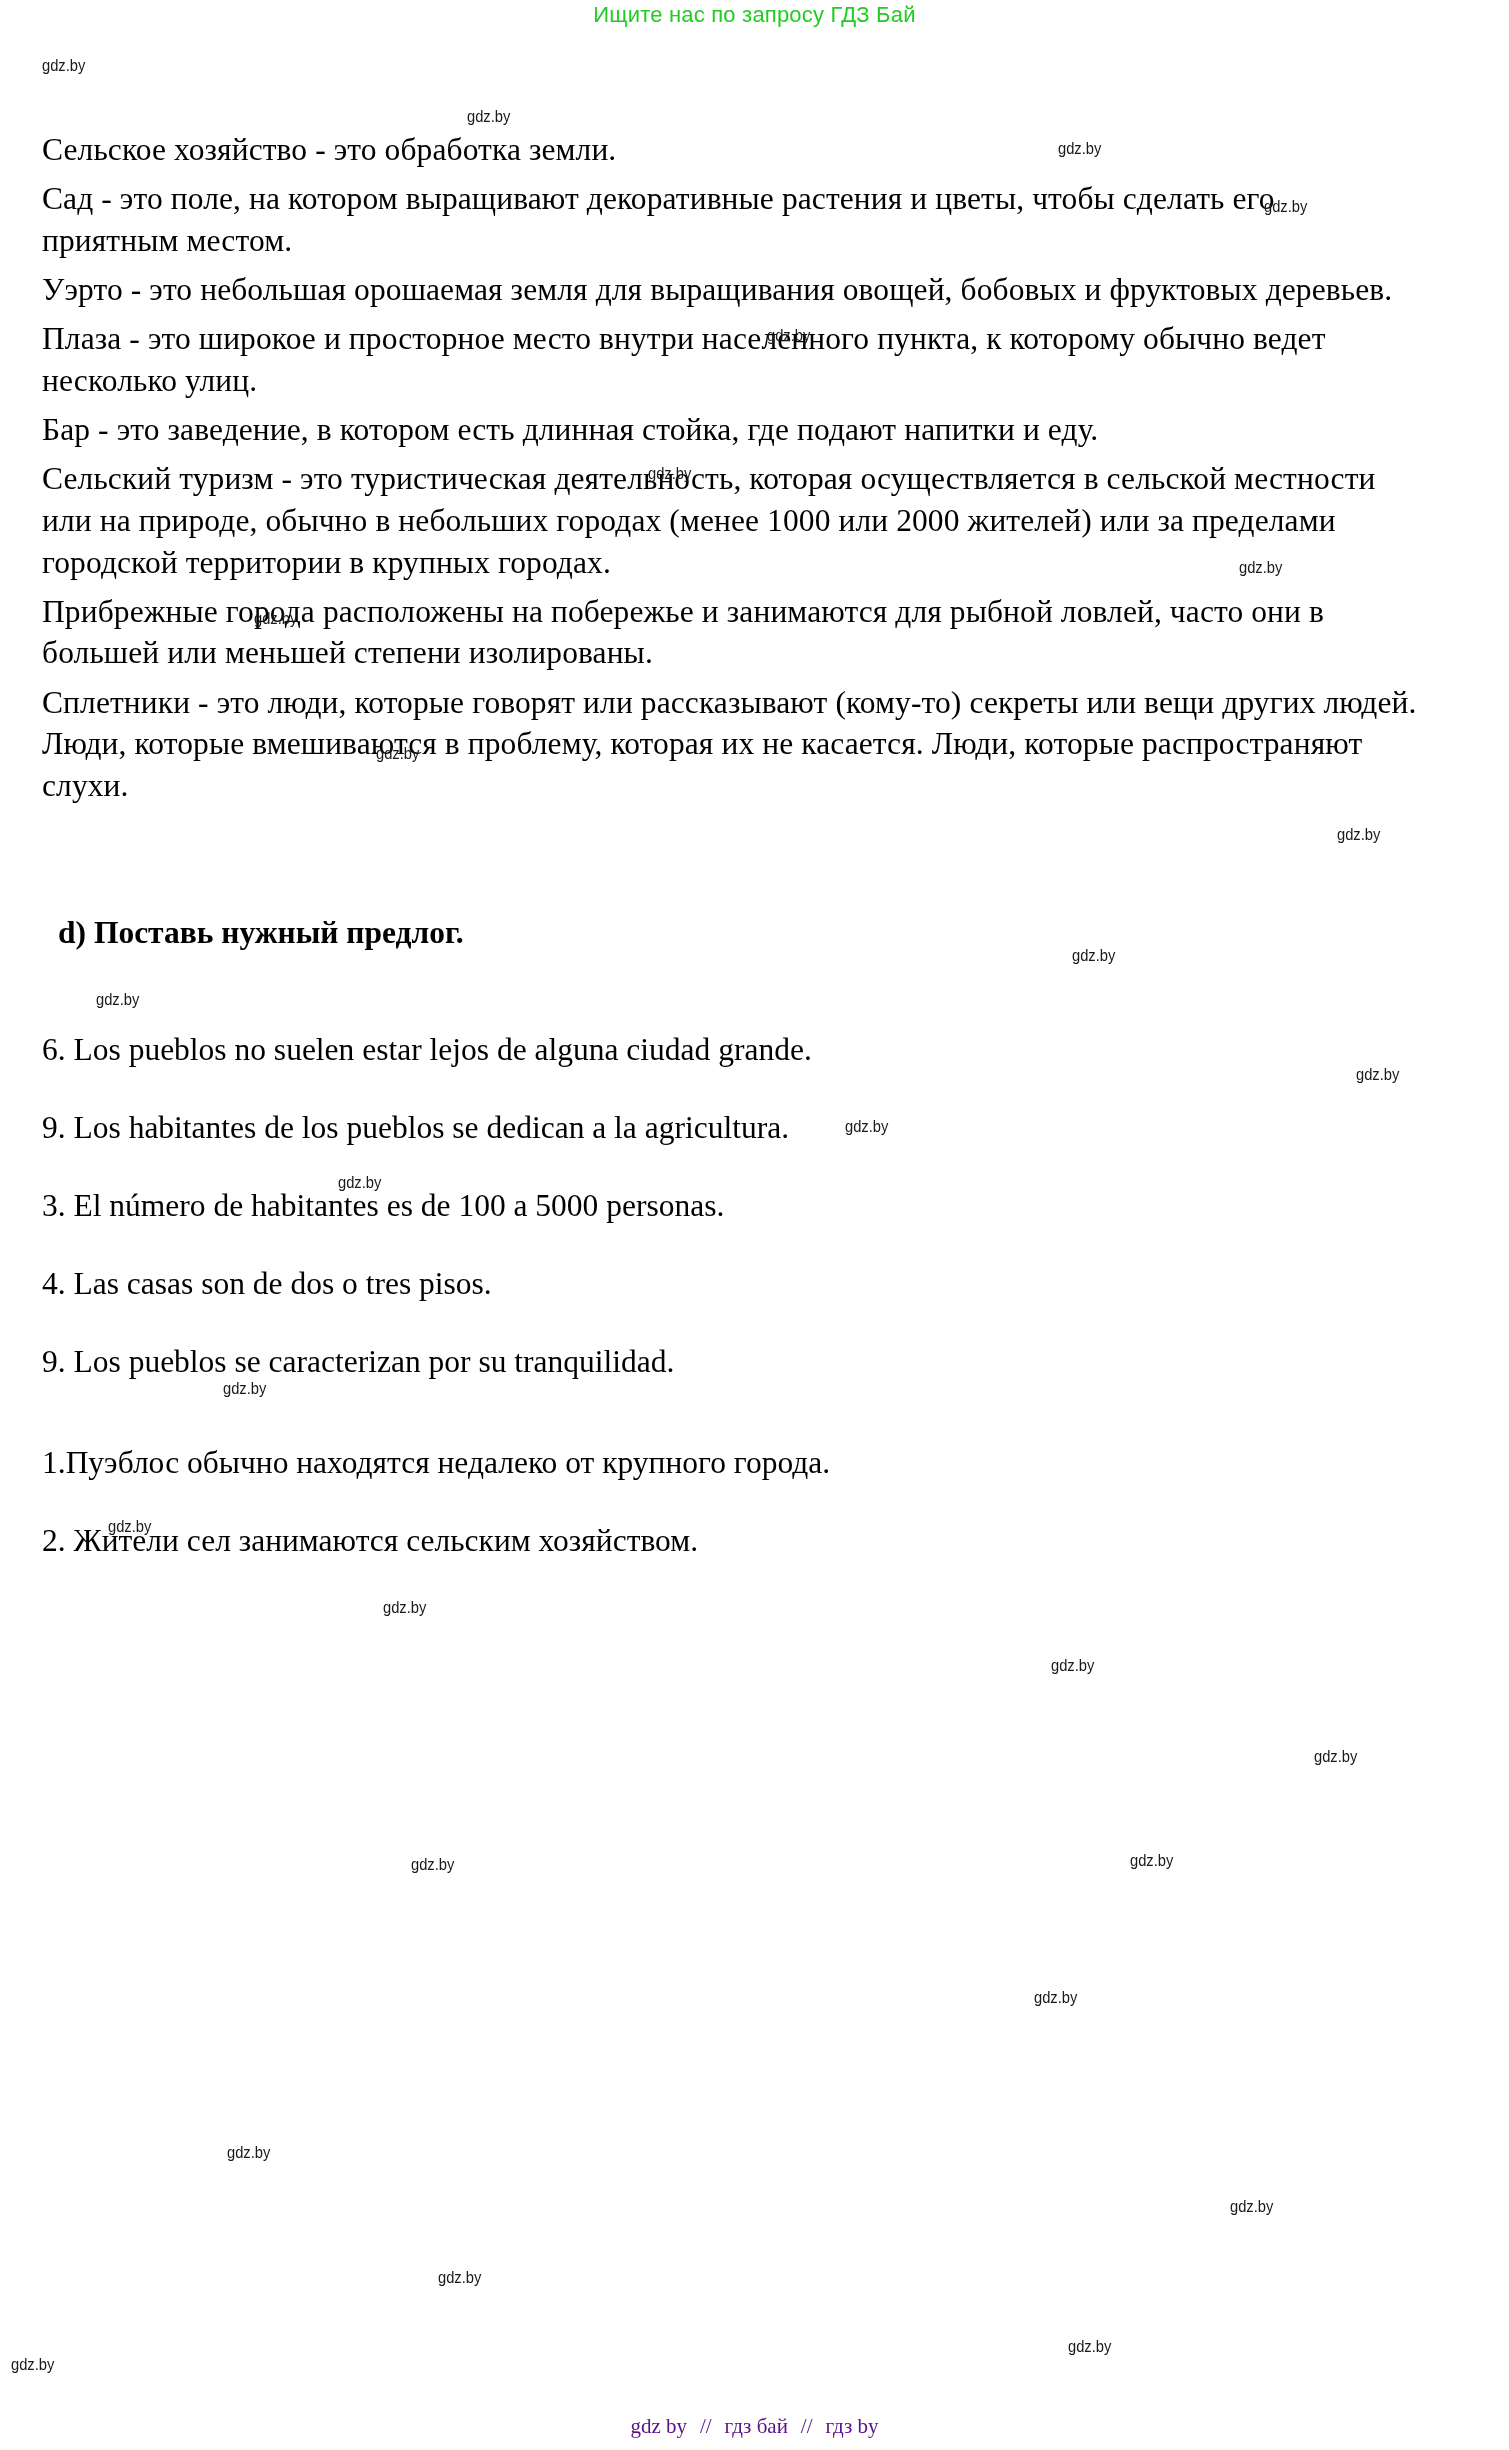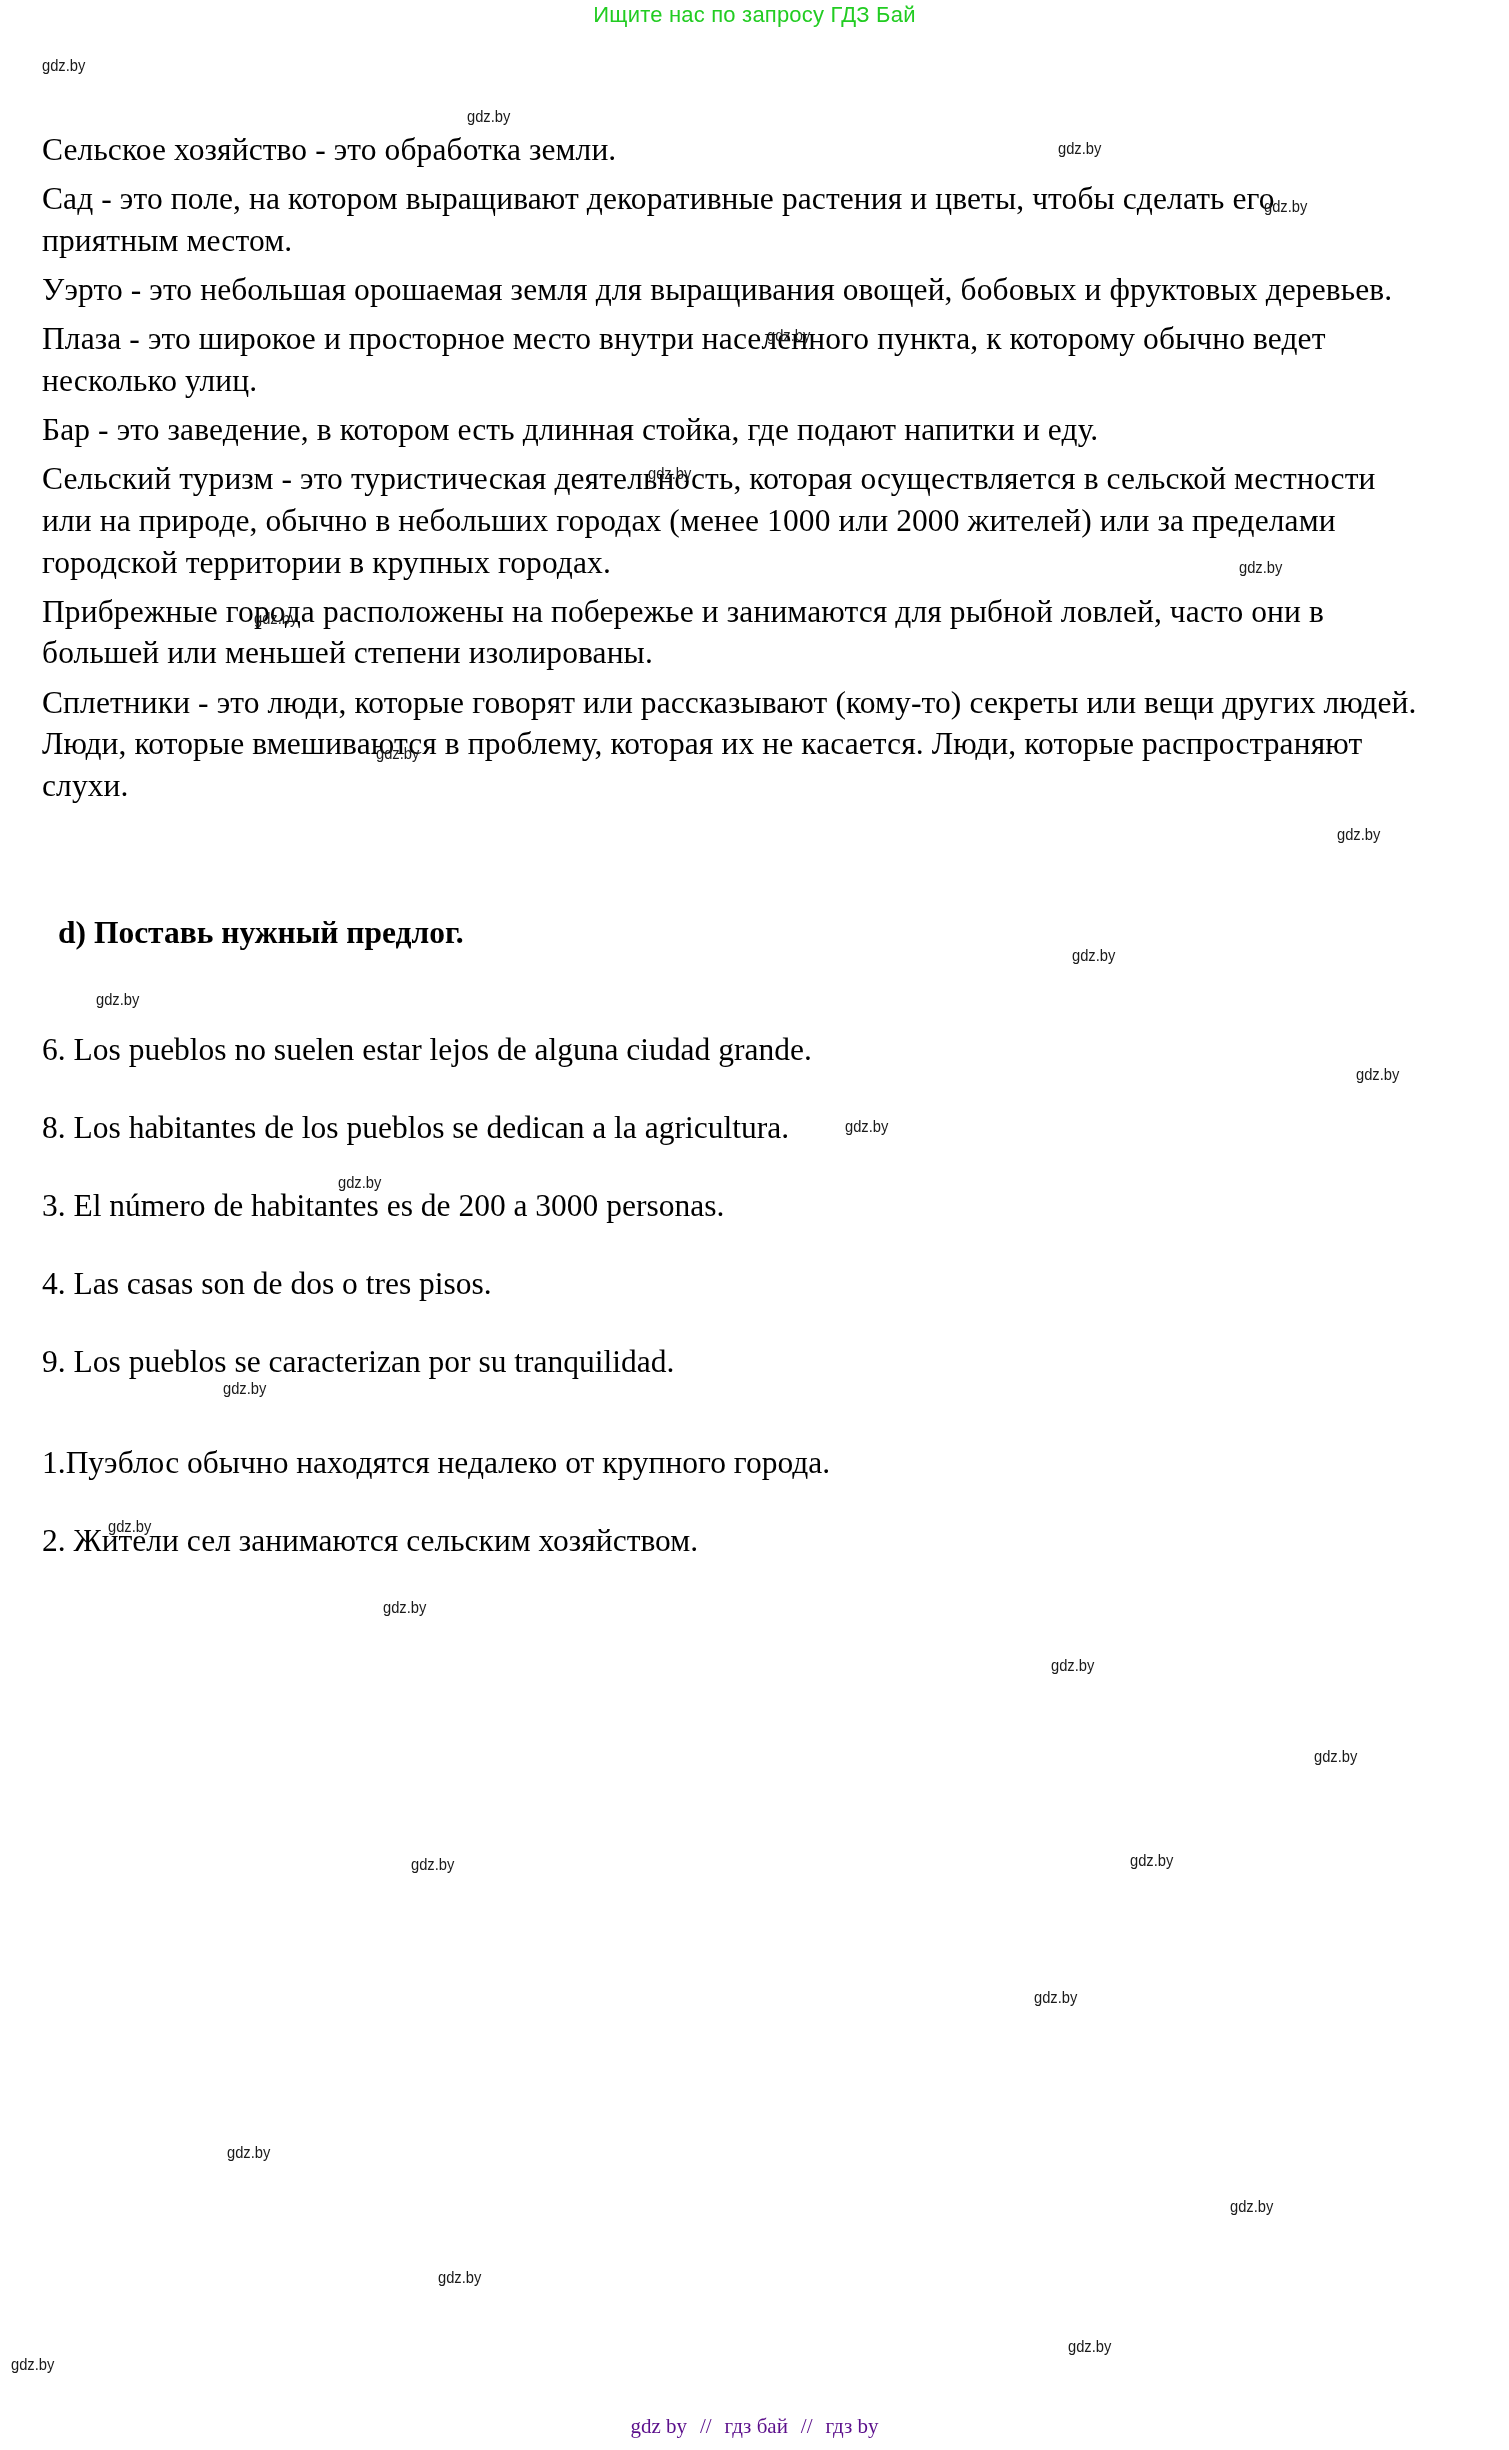--- a/index.html
+++ b/index.html
@@ -106,22 +106,22 @@
   <p class="para">Прибрежные города расположены на побережье и занимаются для рыбной ловлей, часто они в большей или меньшей степени изолированы.</p>
   <p class="para">Сплетники - это люди, которые говорят или рассказывают (кому-то) секреты или вещи других людей. Люди, которые вмешиваются в проблему, которая их не касается. Люди, которые распространяют слухи.</p>
 
   <div class="spacer-lg"></div>
 
   <h2 class="heading-bold">d) Поставь нужный предлог.</h2>
 
   <div class="spacer-md"></div>
 
   <p class="numbered-line">6. Los pueblos no suelen estar lejos de alguna ciudad grande.</p>
-  <p class="numbered-line">8. Los habitantes de los pueblos se dedican a la agricultura.</p>
-  <p class="numbered-line">3. El número de habitantes es de 200 a 3000 personas.</p>
+  <p class="numbered-line">9. Los habitantes de los pueblos se dedican a la agricultura.</p>
+  <p class="numbered-line">3. El número de habitantes es de 100 a 5000 personas.</p>
   <p class="numbered-line">4. Las casas son de dos o tres pisos.</p>
   <p class="numbered-line last">9. Los pueblos se caracterizan por su tranquilidad.</p>
 
   <div class="spacer-md"></div>
 
   <p class="numbered-line">1.Пуэблос обычно находятся недалеко от крупного города.</p>
   <p class="numbered-line last">2. Жители сел занимаются сельским хозяйством.</p>
 
 </div>
 

